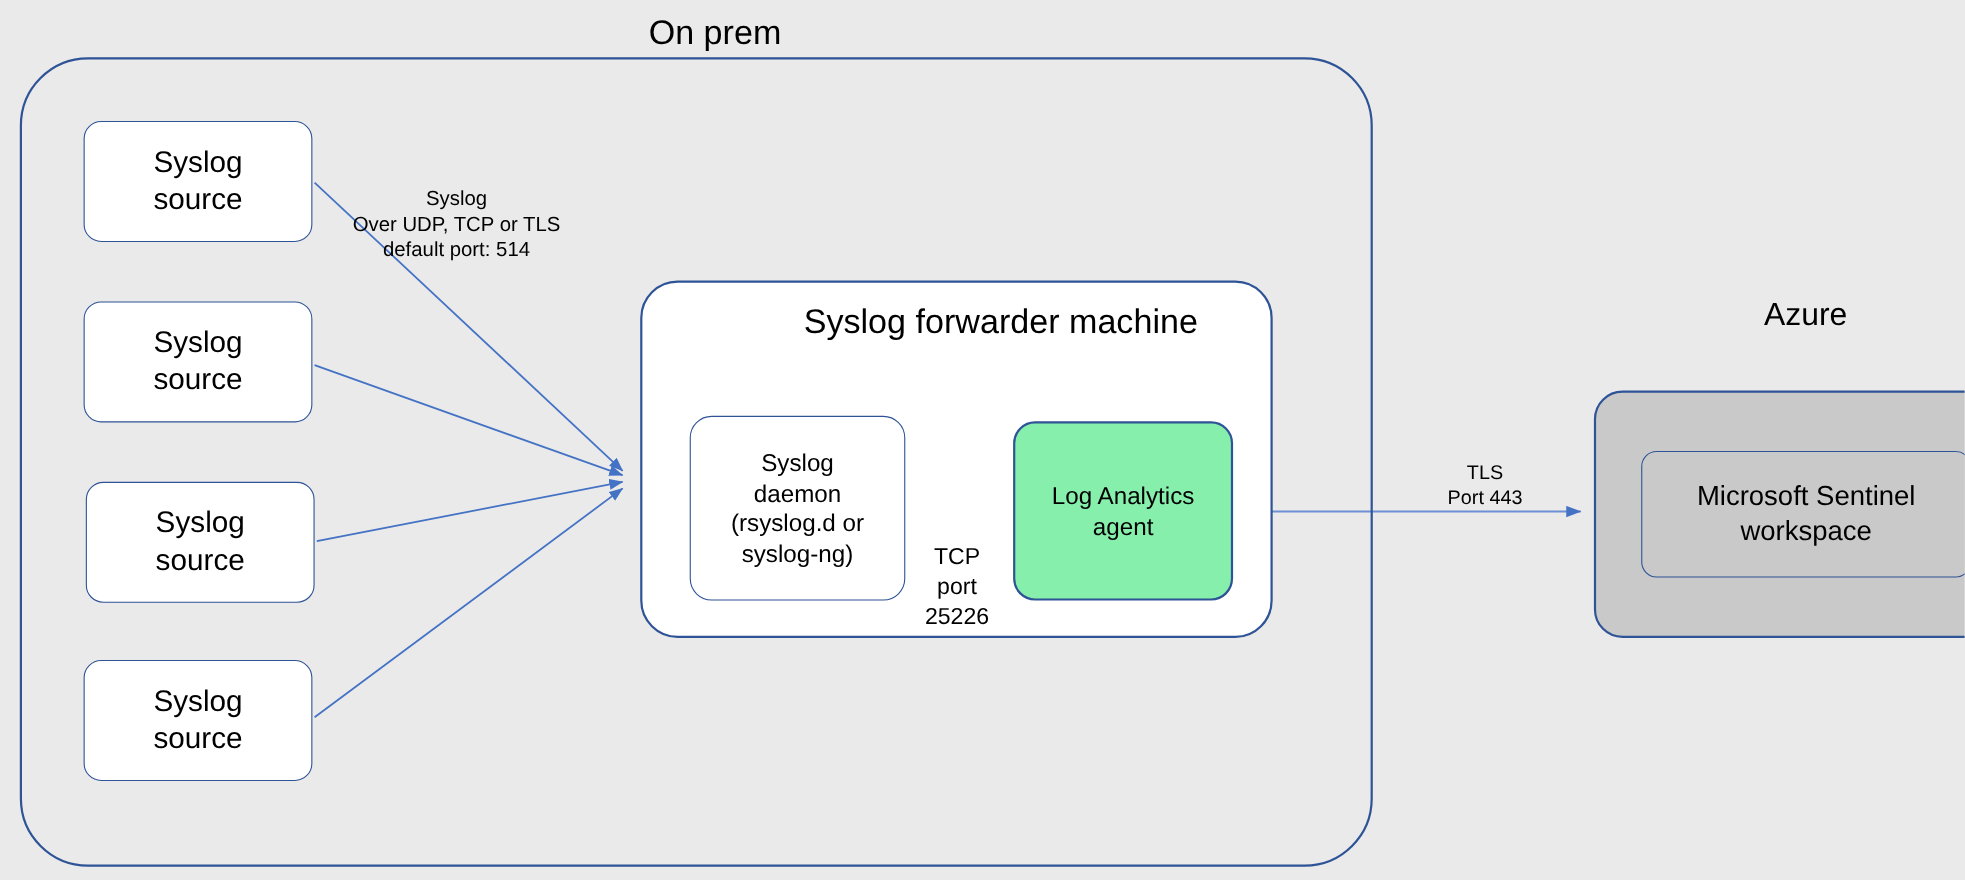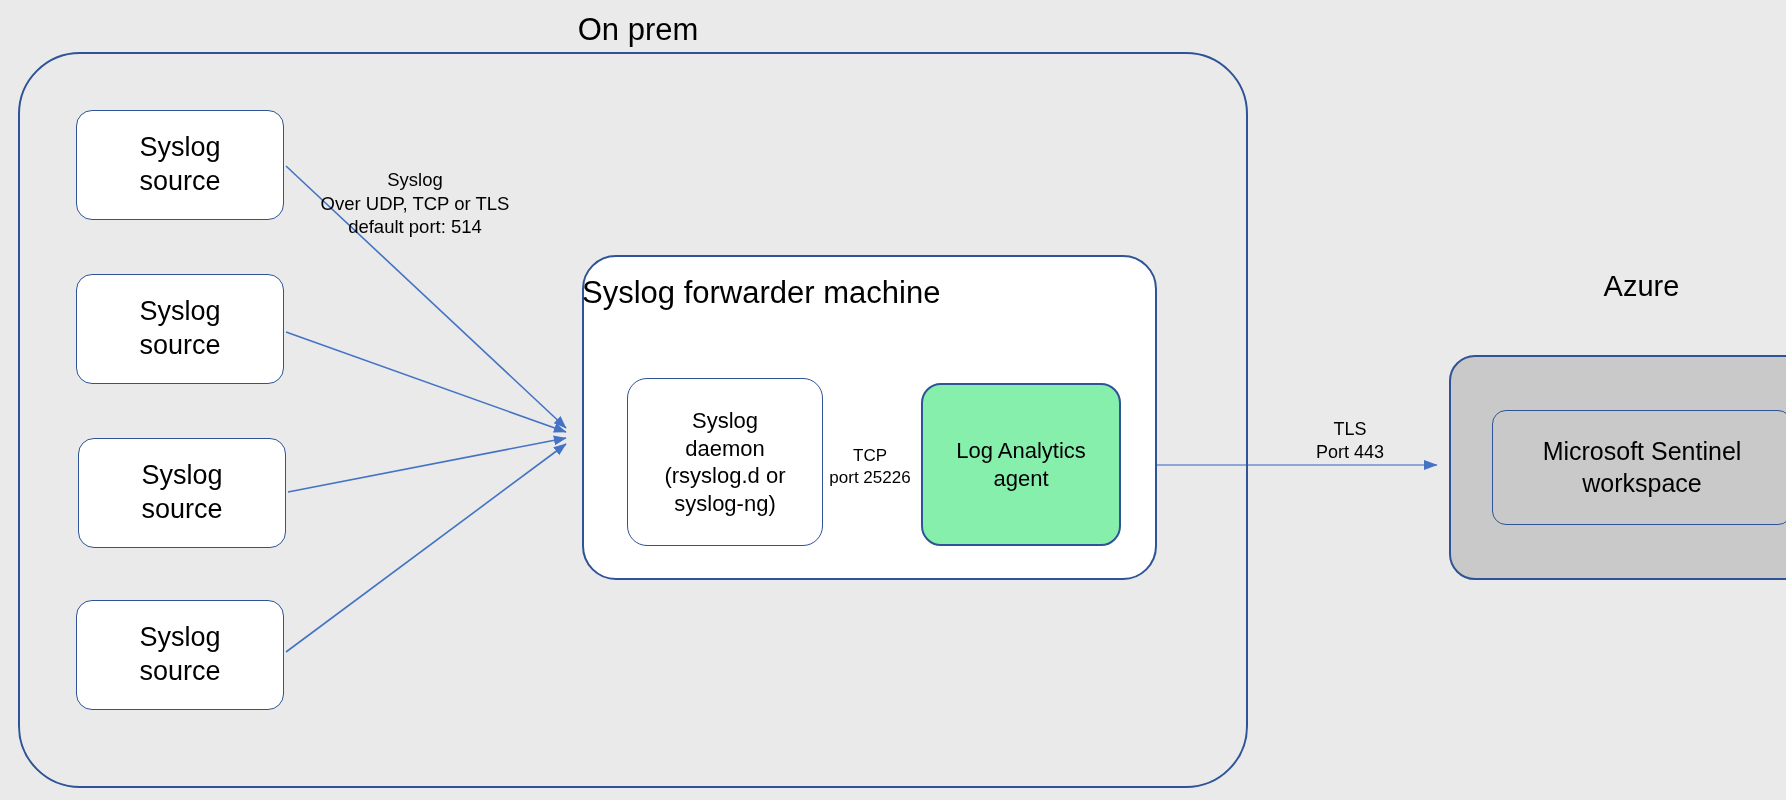--- a/index.html
+++ b/index.html
@@ -63,21 +63,21 @@
   }
 
   .group-title {
     position: absolute;
     text-align: center;
     font-size: 31px;
     color: #000;
     white-space: nowrap;
   }
   .title-onprem {
-    left: 3px;
+    left: 15px;
     top: 12px;
     width: 1270px;
     font-size: 31px;
   }
   .title-azure {
     left: 1449px;
     top: 270px;
     width: 385px;
     font-size: 29px;
   }
@@ -106,21 +106,21 @@
     border: 2.2px solid #2e5396;
     border-radius: 34px;
     background: #ffffff;
     display: block;
   }
   .forwarder-title {
     position: absolute;
     left: 582px;
     top: 275px;
     width: 507px;
-    text-align: left;
+    text-align: right;
     font-size: 31px;
     white-space: nowrap;
   }
 
   .daemon {
     left: 627px;
     top: 378px;
     width: 196px;
     height: 168px;
     border: 1.8px solid #2e5396;
@@ -160,23 +160,23 @@
     color: #000;
   }
   .lbl-syslog {
     left: 310px;
     top: 168px;
     width: 210px;
     font-size: 18.5px;
   }
   .lbl-tcp {
     left: 820px;
-    top: 445px;
+    top: 494px;
     width: 100px;
-    font-size: 17px;
+    font-size: 21px;
   }
   .lbl-tls {
     left: 1300px;
     top: 418px;
     width: 100px;
     font-size: 18px;
   }
 
   .nb { white-space: pre-line; }
 </style>

